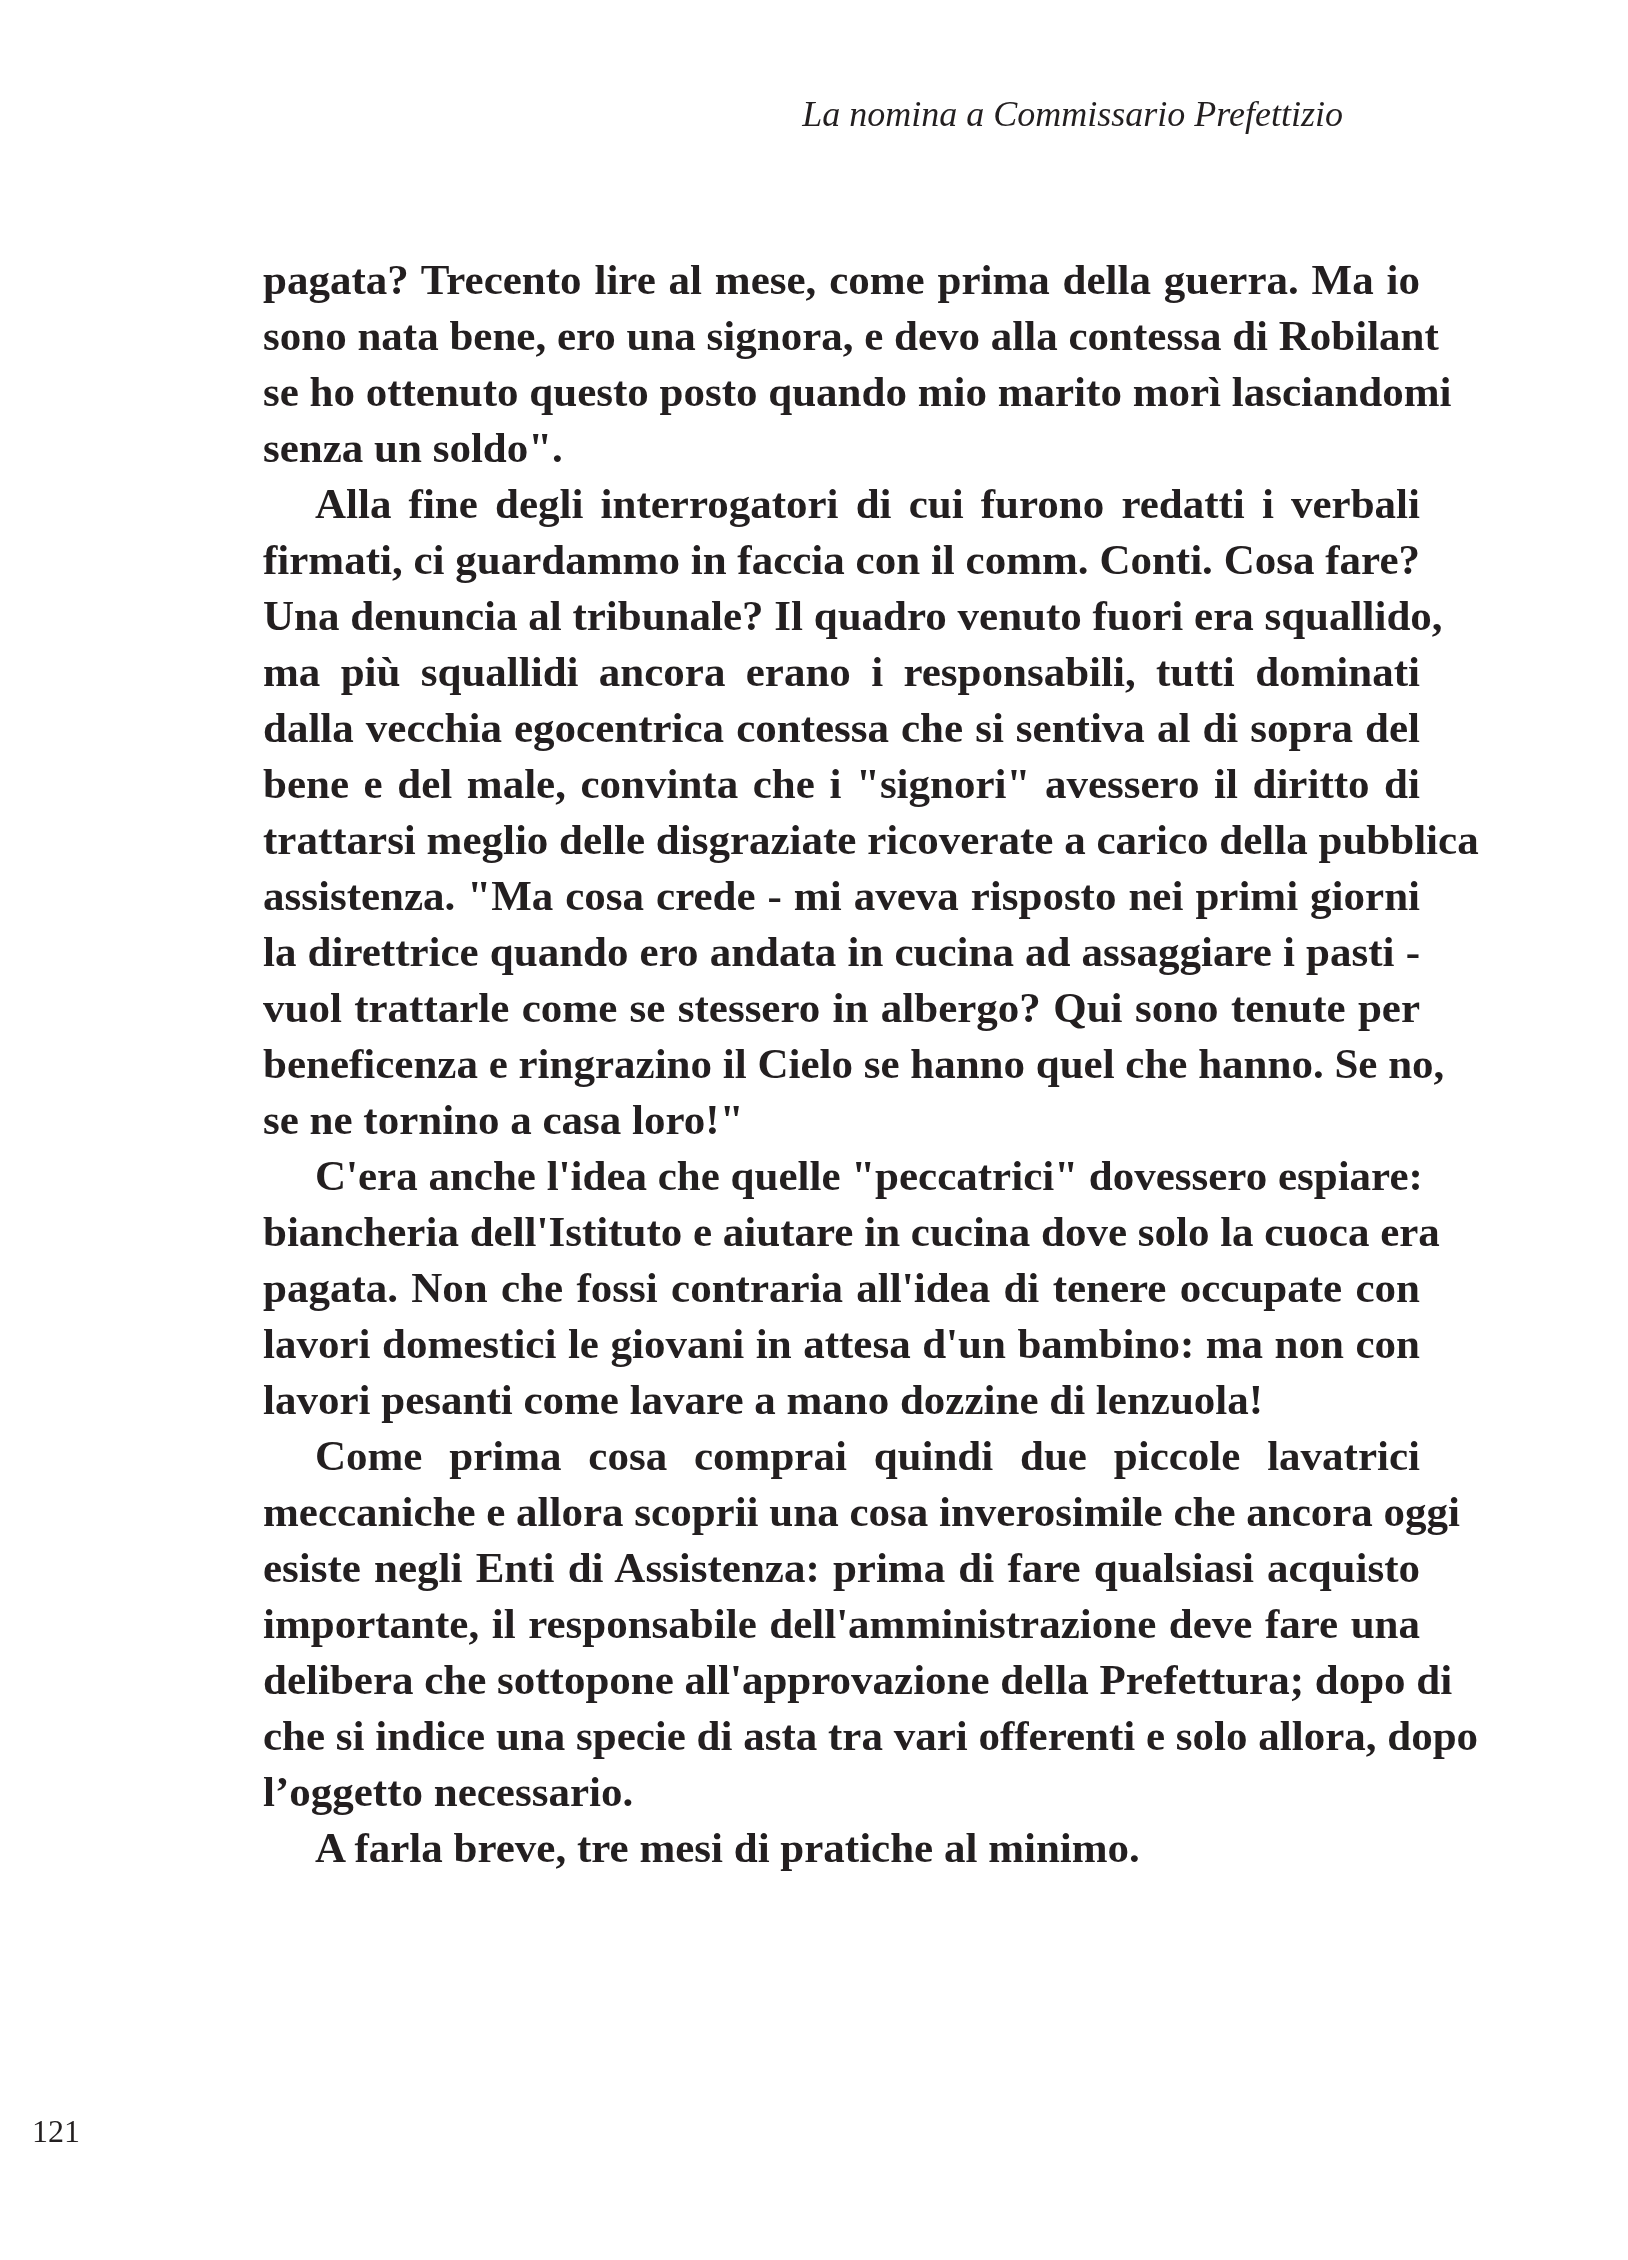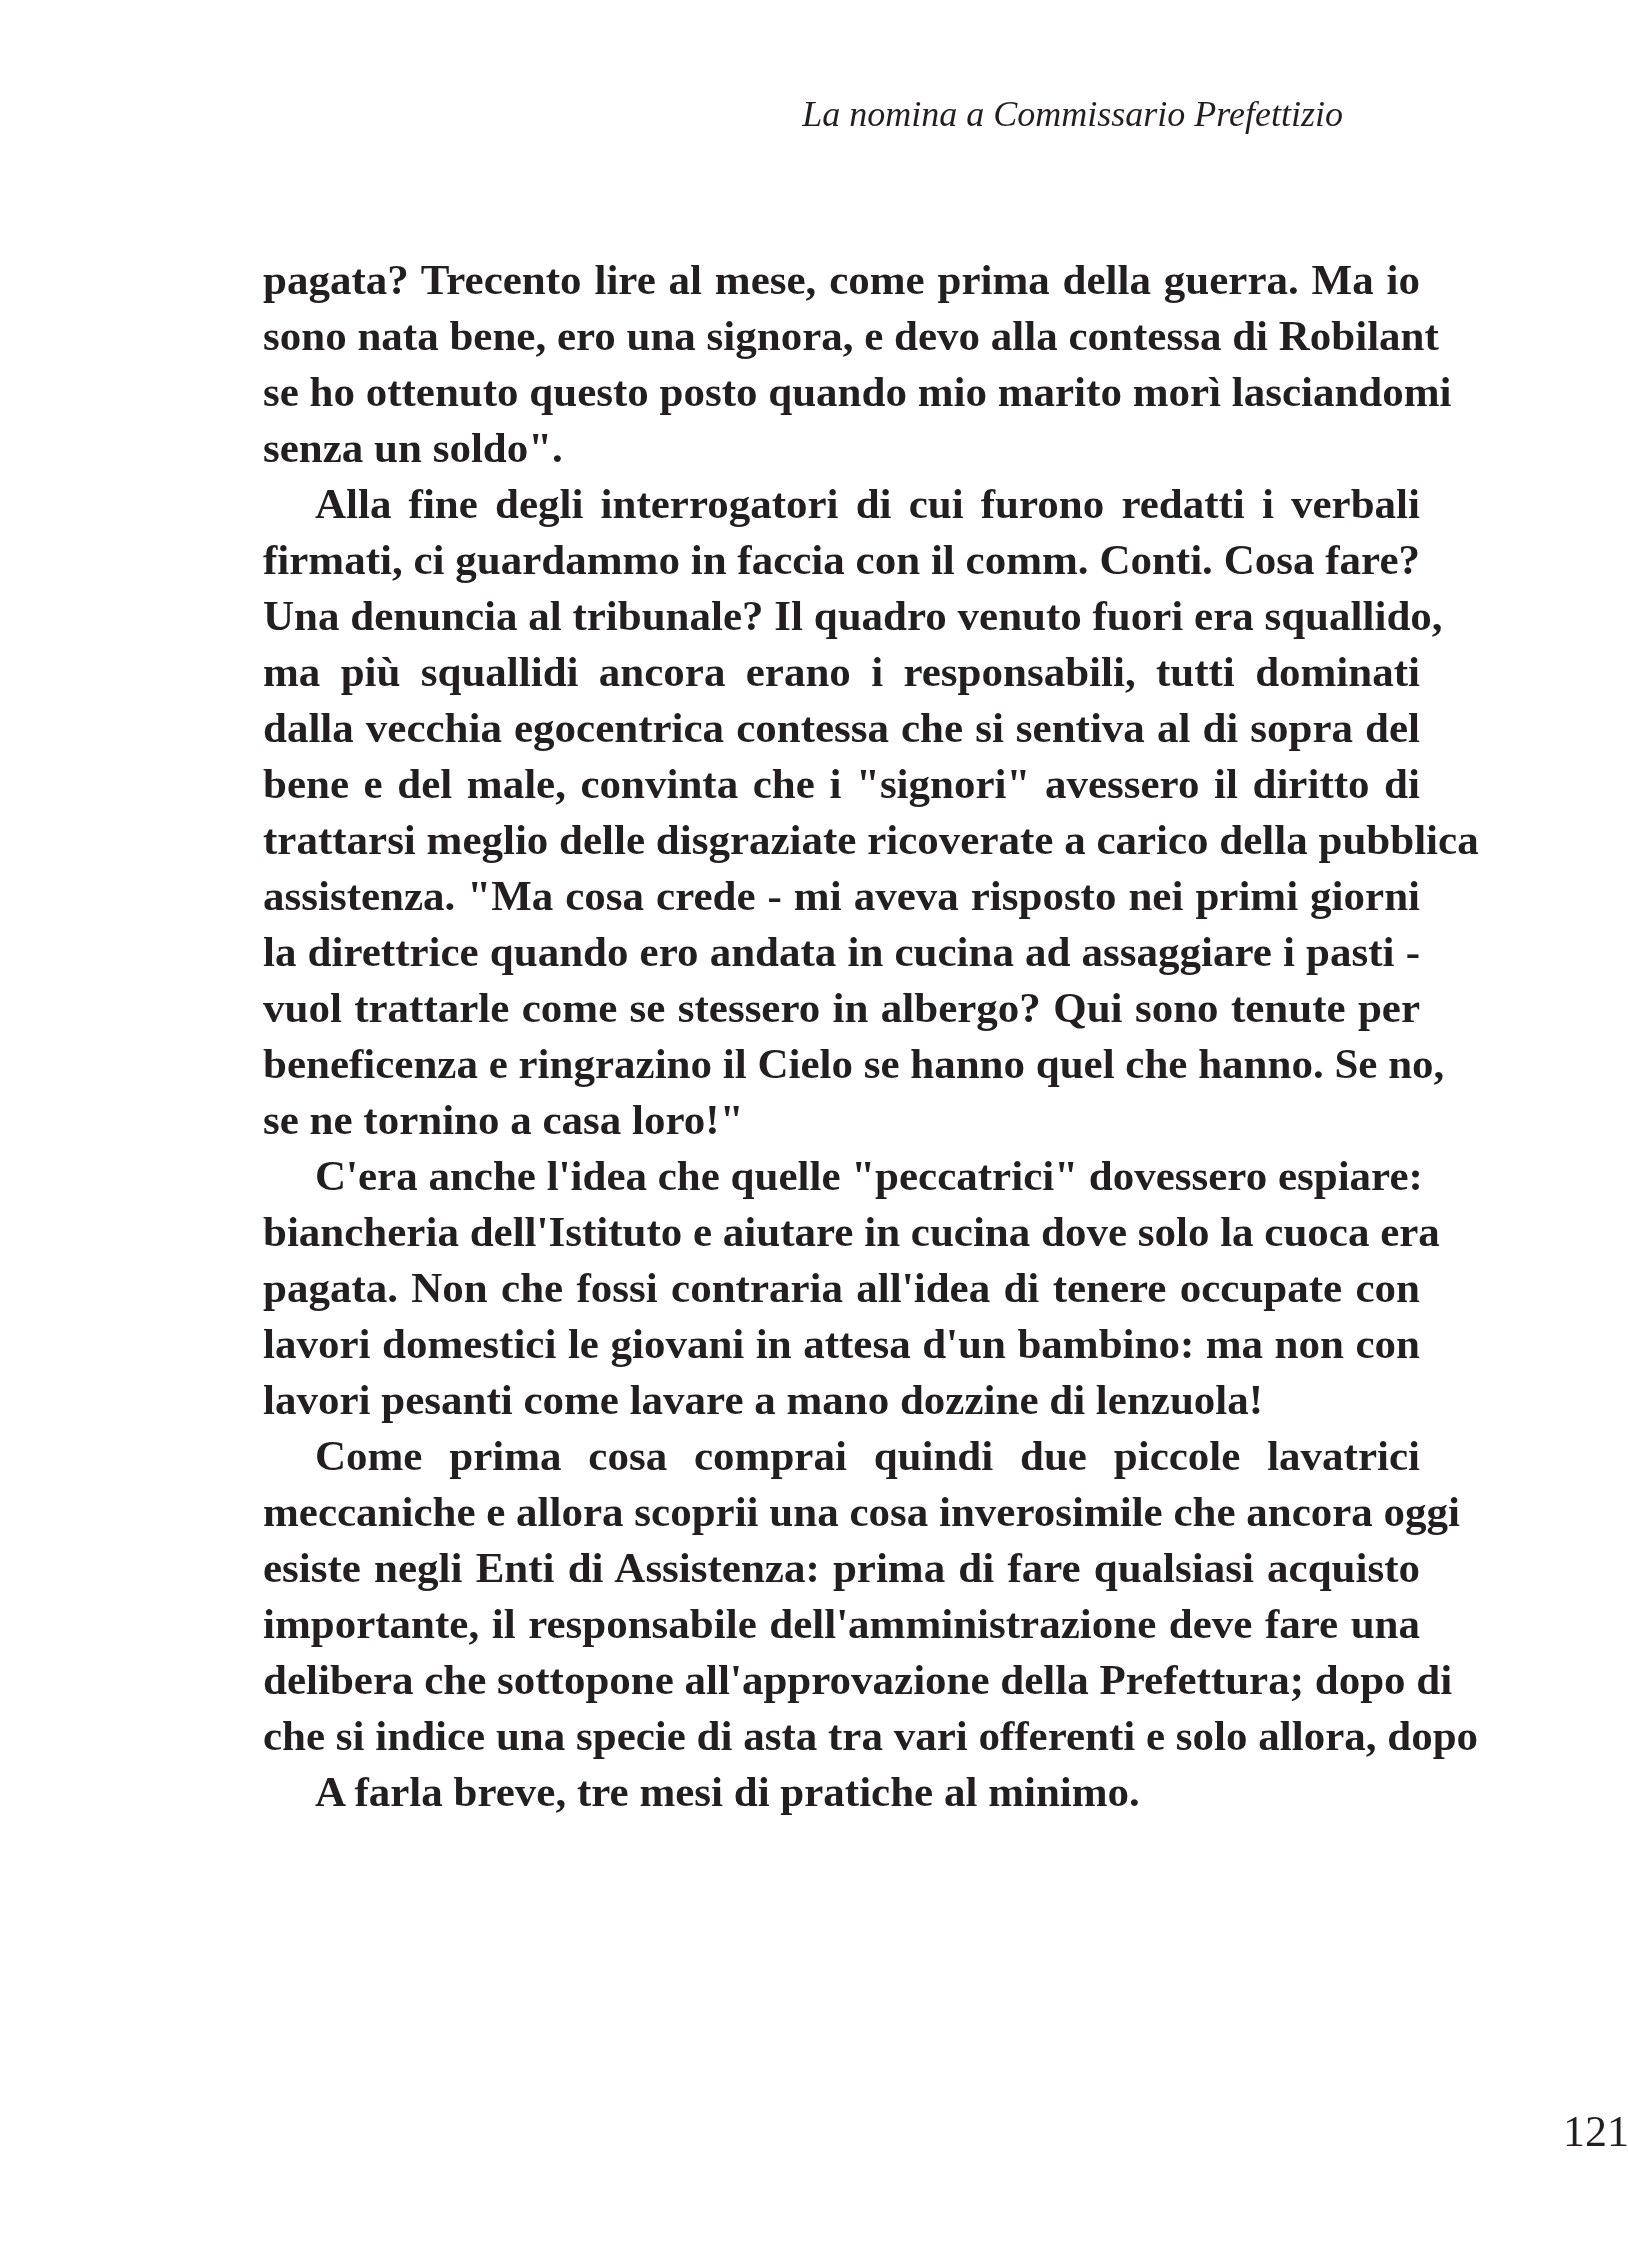--- a/index.html
+++ b/index.html
@@ -19,22 +19,22 @@
       font-size: 43px; line-height: 56px;
     }
     .line {
       display: block; height: 56px; white-space: nowrap; overflow: visible;
       text-align: justify; text-align-last: justify; font-weight: bold;
     }
     .line.last { text-align: left; text-align-last: left; }
     .line.indent { padding-left: 52px; }
     .page-number {
       position: absolute; left: 0; width: 1629px; top: 2110px;
-      text-align: right; font-size: 44px; line-height: 43px;
-      padding-left: 52px; box-sizing: border-box;
+      text-align: left; font-size: 32px; line-height: 43px;
+      padding-left: 32px; box-sizing: border-box;
     }
   </style>
 </head>
 <body>
 
 <div class="page">
   <div class="running-head">La nomina a Commissario Prefettizio</div>
 
   <div class="body-text">
 
@@ -68,20 +68,21 @@
       <span class="line last">lavori pesanti come lavare a mano dozzine di lenzuola!</span>
     </div>
 
     <div class="paragraph">
       <span class="line indent">Come prima cosa comprai quindi due piccole lavatrici</span>
       <span class="line">meccaniche e allora scoprii una cosa inverosimile che ancora oggi</span>
       <span class="line">esiste negli Enti di Assistenza: prima di fare qualsiasi acquisto</span>
       <span class="line">importante, il responsabile dell'amministrazione deve fare una</span>
       <span class="line">delibera che sottopone all'approvazione della Prefettura; dopo di</span>
       <span class="line">che si indice una specie di asta tra vari offerenti e solo allora, dopo</span>
+      <span class="line last">l’oggetto necessario.</span>
     </div>
 
     <div class="paragraph">
       <span class="line indent last">A farla breve, tre mesi di pratiche al minimo.</span>
     </div>
   </div>
 
   <div class="page-number">121</div>
 </div>
 

